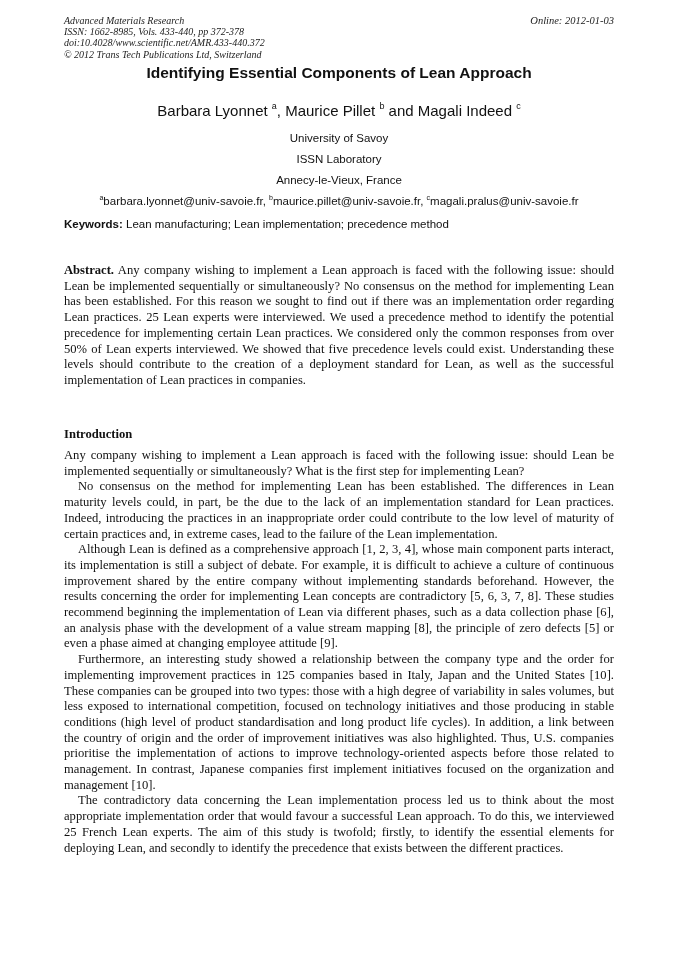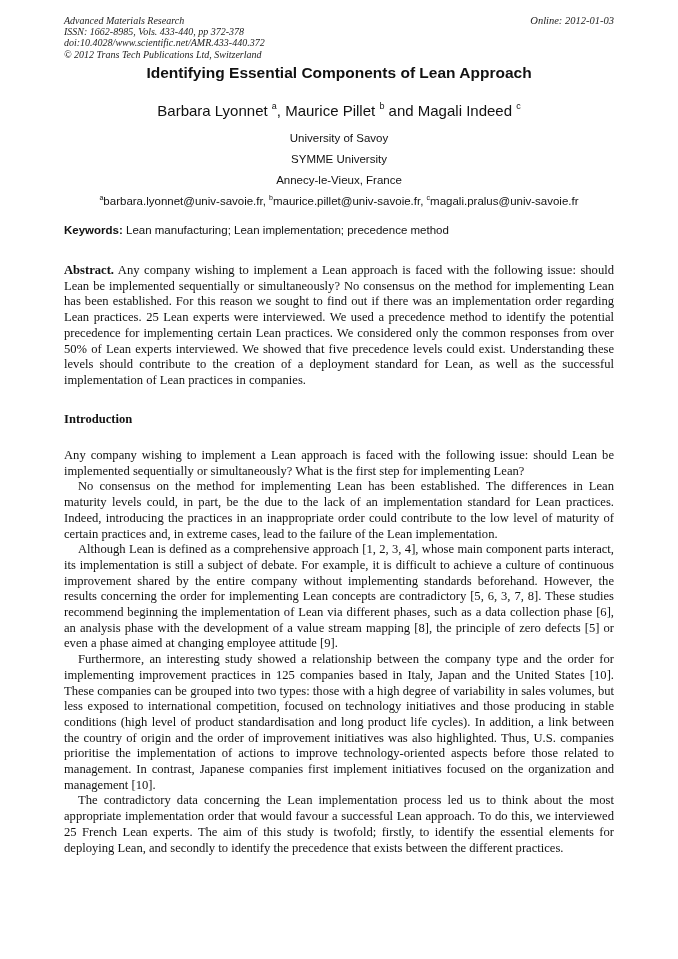--- a/index.html
+++ b/index.html
@@ -21,34 +21,34 @@
     .title { top: 64px; font-size: 15.5px; font-weight: bold; }
     .authors { top: 102px; font-size: 15px; }
     .authors sup { font-size: 9px; vertical-align: 7px; line-height: 0; }
     .aff { font-size: 11.5px; }
     .aff1 { top: 132px; }
     .aff2 { top: 153px; }
     .aff3 { top: 174px; }
     .emails { top: 195px; font-size: 11.5px; }
     .emails sup { font-size: 7px; vertical-align: 5px; line-height: 0; }
     .keywords {
-      position: absolute; left: 64px; top: 224px;
+      position: absolute; left: 64px; top: 218px;
       font-family: "Liberation Sans", sans-serif; font-size: 11.5px;
     }
     .keywords b { font-weight: bold; }
     .body-text {
       position: absolute; left: 64px; width: 550px;
       font-family: "Liberation Serif", serif; font-size: 12.6px; line-height: 15.7px;
       text-align: justify;
     }
     .body-text p { margin: 0; }
     .indent { text-indent: 14px; }
     .abstract { top: 263px; }
     .intro-heading {
-      position: absolute; left: 64px; top: 412px;
+      position: absolute; left: 64px; top: 427px;
       font-family: "Liberation Serif", serif; font-weight: bold; font-size: 12.6px;
     }
     .intro { top: 448px; }
   </style>
 </head>
 <body>
 
 <div class="header-left">
   <div>Advanced Materials Research</div>
   <div>ISSN: 1662-8985, Vols. 433-440, pp 372-378</div>
@@ -60,21 +60,21 @@
 <div class="center title">Identifying Essential Components of Lean Approach</div>
 
 <div class="center authors">
   <span>Barbara Lyonnet</span>
   <sup>a</sup><span>, </span><span>Maurice Pillet</span>
   <sup>b</sup><span> and </span><span>Magali Indeed</span>
   <sup>c</sup>
 </div>
 
 <div class="center aff aff1">University of Savoy</div>
-<div class="center aff aff2">SYMME University</div>
+<div class="center aff aff2">ISSN Laboratory</div>
 <div class="center aff aff3">Annecy-le-Vieux, France</div>
 
 <div class="center emails"><sup>a</sup><span>barbara.lyonnet@univ-savoie.fr</span><span>, </span><sup>b</sup><span>maurice.pillet@univ-savoie.fr</span><span>, </span><sup>c</sup><span>magali.pralus@univ-savoie.fr</span></div>
 
 <div class="keywords">
   <b>Keywords:</b>
   <span>Lean manufacturing; Lean implementation; precedence method</span>
 </div>
 
 <div class="body-text abstract">

